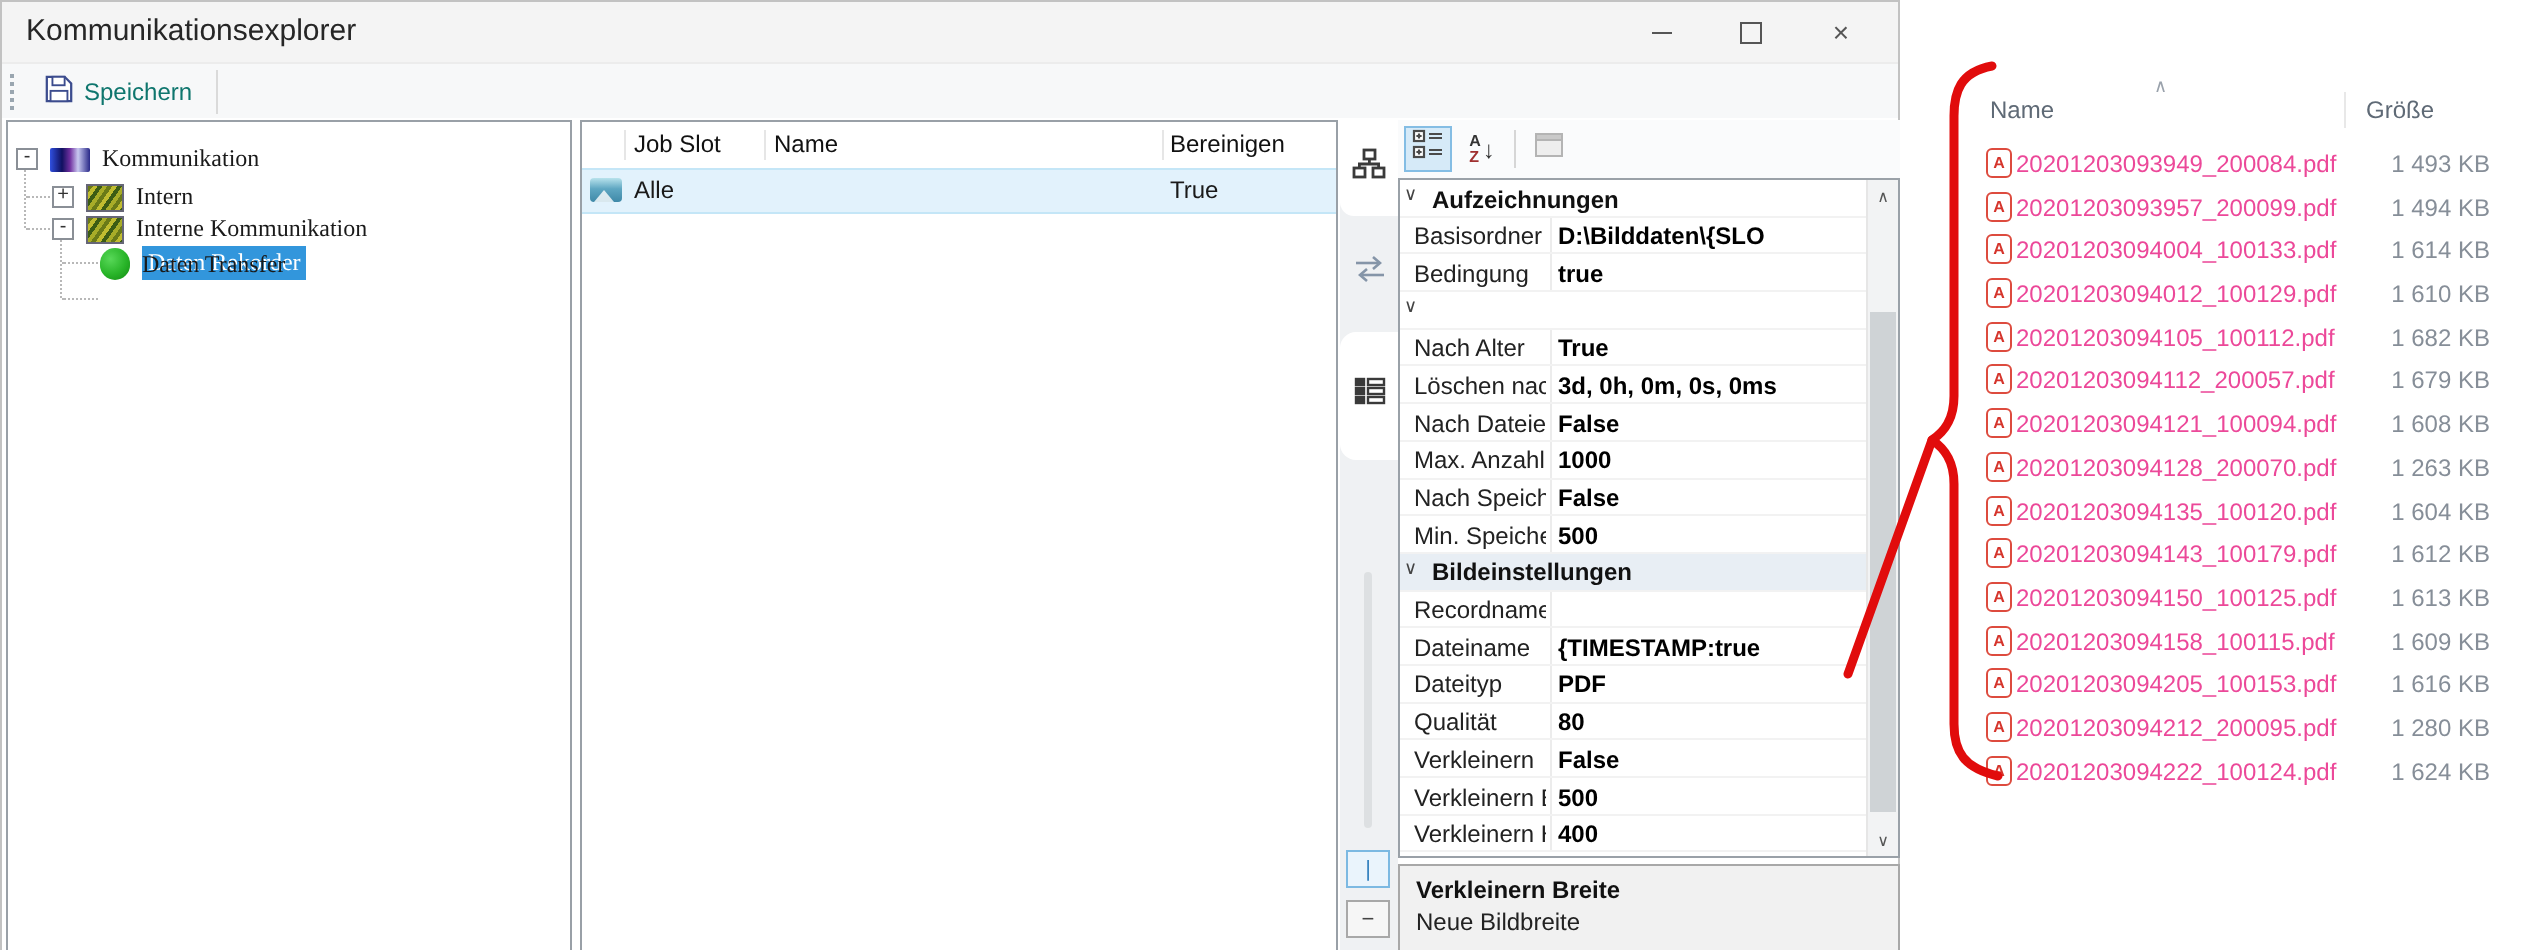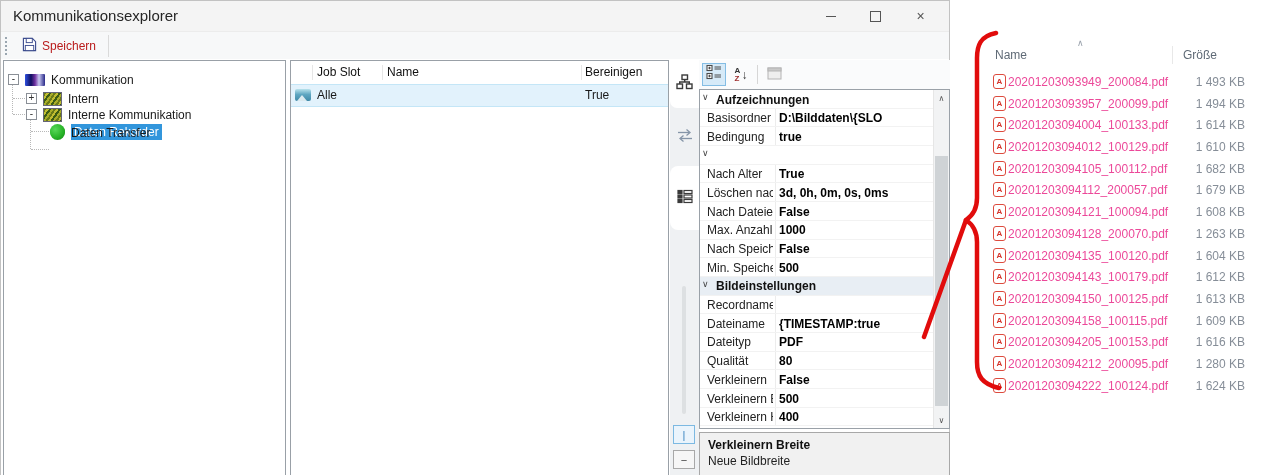--- a/index.html
+++ b/index.html
@@ -15,38 +15,38 @@
   .win-controls{position:absolute;right:6px;top:0;height:30px;display:flex;}
   .win-btn{width:45px;height:30px;display:flex;align-items:center;justify-content:center;color:#555;}
   .glyph-min{width:10px;border-top:1px solid #555;display:block;}
   .glyph-max{width:9px;height:9px;border:1px solid #555;display:block;}
   .glyph-close{font-size:14px;color:#555;}
 
   .toolbar{position:absolute;left:0;top:31px;right:0;height:27px;background:#f7f8f9;
            display:flex;align-items:center;}
   .grip{width:0;height:18px;border-left:2px dotted #9aa6b0;margin-left:4px;}
   .save-btn{display:flex;align-items:center;gap:5px;margin-left:8px;padding:3px 7px;
-            font-size:12px;color:#b91c1c;background:transparent;border:0;}
+            font-size:12px;color:#0f766e;background:transparent;border:0;}
   .tb-sep{width:0;height:22px;border-left:1px solid #dadada;margin-left:5px;}
 
   
   .tree-panel{position:absolute;left:2px;top:59px;width:283px;height:420px;background:#fff;
               border:1px solid #99a0a7;box-sizing:border-box;}
   .t-row{position:absolute;display:flex;align-items:center;gap:6px;height:17px;font-size:12px;color:#1a1a1a;}
   .t0{left:4px;top:10px;} .t1{left:22px;top:29px;} .t2{left:22px;top:45px;}
   .t3{left:46px;top:62px;} .t4{left:46px;top:63px;}
   .expander{width:9px;height:9px;border:1px solid #8a8f96;background:#fff;font-size:10px;
             line-height:7px;text-align:center;color:#333;flex:0 0 auto;z-index:2;}
   .icon-root{width:20px;height:12px;border-radius:1px;flex:0 0 auto;
     background:linear-gradient(90deg,#3050e0 0%,#101060 30%,#7030a0 50%,#c8c8f0 70%,#282888 100%);}
   .icon-mod{width:19px;height:14px;border:1px solid #667;box-sizing:border-box;flex:0 0 auto;
     background:repeating-linear-gradient(125deg,#6a7a18 0 2px,#c0bc30 2px 4px,#3c5c14 4px 6px,#a8ac28 6px 8px);}
   .icon-circle{width:15px;height:15px;border-radius:50%;flex:0 0 auto;
     background:radial-gradient(circle at 35% 30%,#58d858,#28b428 55%,#128812);}
-  .t-label{white-space:nowrap;}
+  .t-label{white-space:nowrap;font-family:Liberation Serif, serif;}
   .t-label.selected{background:#3296dc;color:#fff;padding:1px 3px;}
   .dot-v{position:absolute;border-left:1px dotted #b8b8b8;width:0;}
   .dot-h{position:absolute;border-top:1px dotted #b8b8b8;height:0;}
 
   
   .table-panel{position:absolute;left:289px;top:59px;width:379px;height:420px;background:#fff;
                border:1px solid #99a0a7;box-sizing:border-box;}
   .th-row{position:absolute;left:0;top:0;right:0;height:23px;border-bottom:6px solid #a21caf;
           font-size:12px;color:#111;}
   .th-cell{position:absolute;top:4px;}

